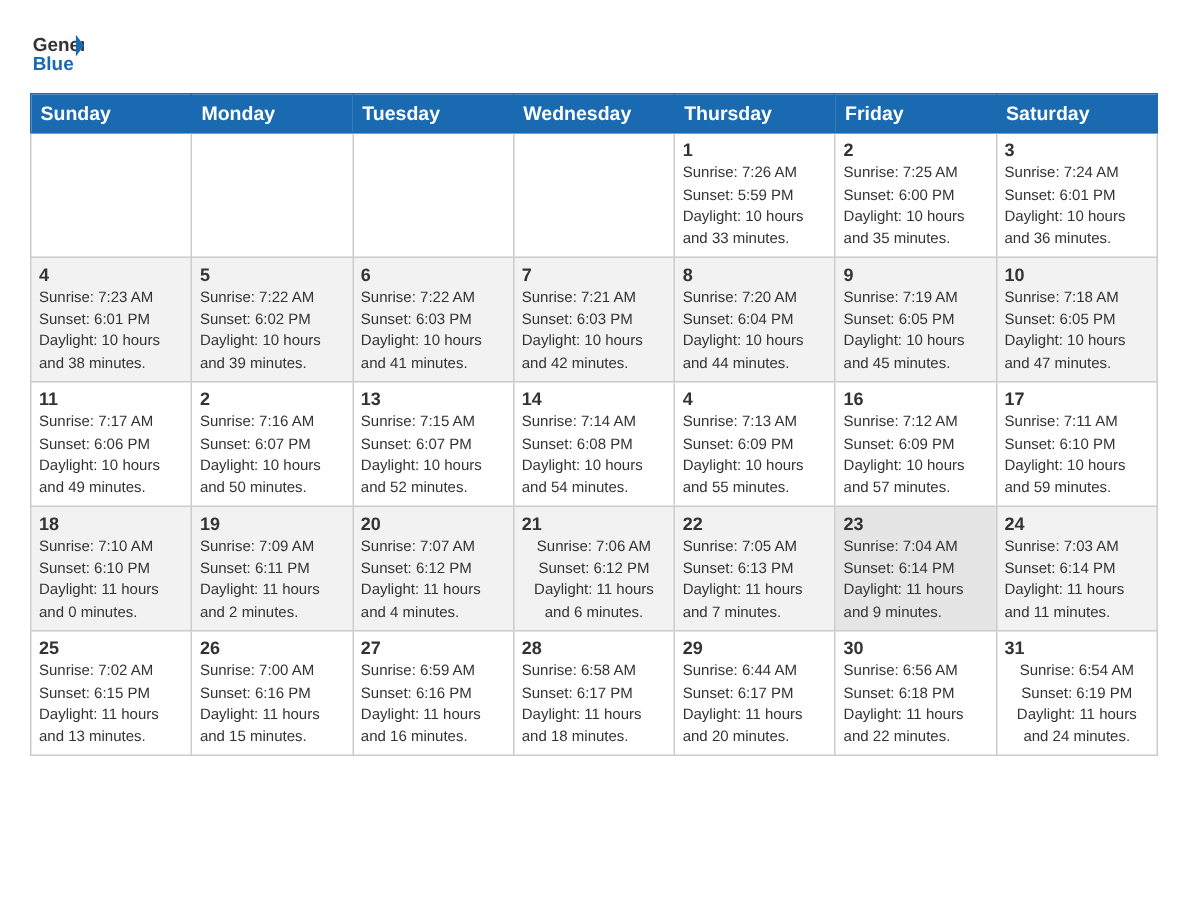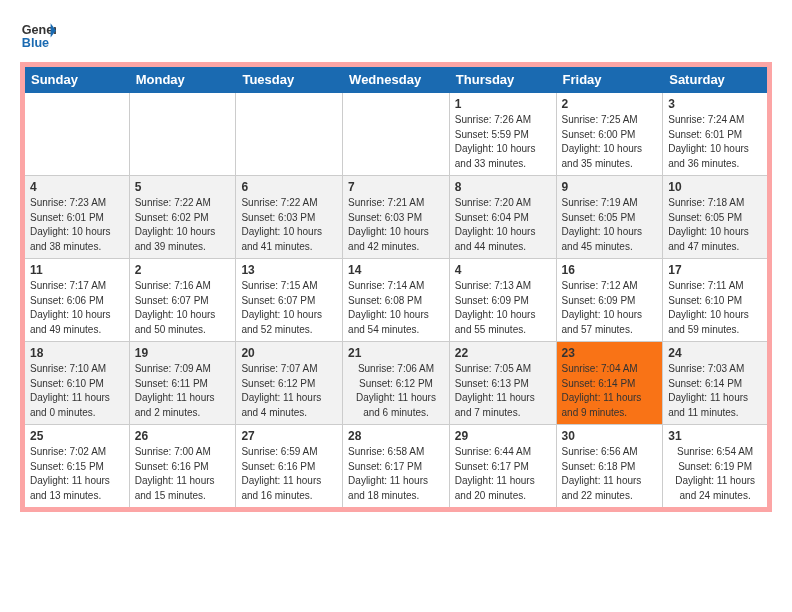--- a/index.html
+++ b/index.html
@@ -37,21 +37,21 @@
       color: #333;
       line-height: 1.1;
     }
     .subtitle {
       font-size: 16px;
       color: #333;
     }
     .calendar {
       width: 100%;
       border-collapse: collapse;
-      border: 5px solid #fca5a5;
+      border: 1px solid #fca5a5;
     }
     .calendar th {
       background-color: #1a6ab1;
       color: #fff;
       font-size: 13px;
       font-weight: bold;
       padding: 5px 6px;
       text-align: left;
       border: 1px solid #1a6ab1;
     }
@@ -272,21 +272,21 @@
 Daylight: 11 hours
 and 6 minutes.</div>
           </td>
           <td style="background: rgb(242, 242, 242);">
             <span class="day-num">22</span>
             <div class="day-info" style="white-space: pre-line;">Sunrise: 7:05 AM
 Sunset: 6:13 PM
 Daylight: 11 hours
 and 7 minutes.</div>
           </td>
-          <td style="background: #f97316;">
+          <td style="background: #e5e5e5;">
             <span class="day-num">23</span>
             <div class="day-info" style="white-space: pre-line;">Sunrise: 7:04 AM
 Sunset: 6:14 PM
 Daylight: 11 hours
 and 9 minutes.</div>
           </td>
           <td style="background: rgb(242, 242, 242);">
             <span class="day-num">24</span>
             <div class="day-info" style="white-space: pre-line;">Sunrise: 7:03 AM
 Sunset: 6:14 PM

